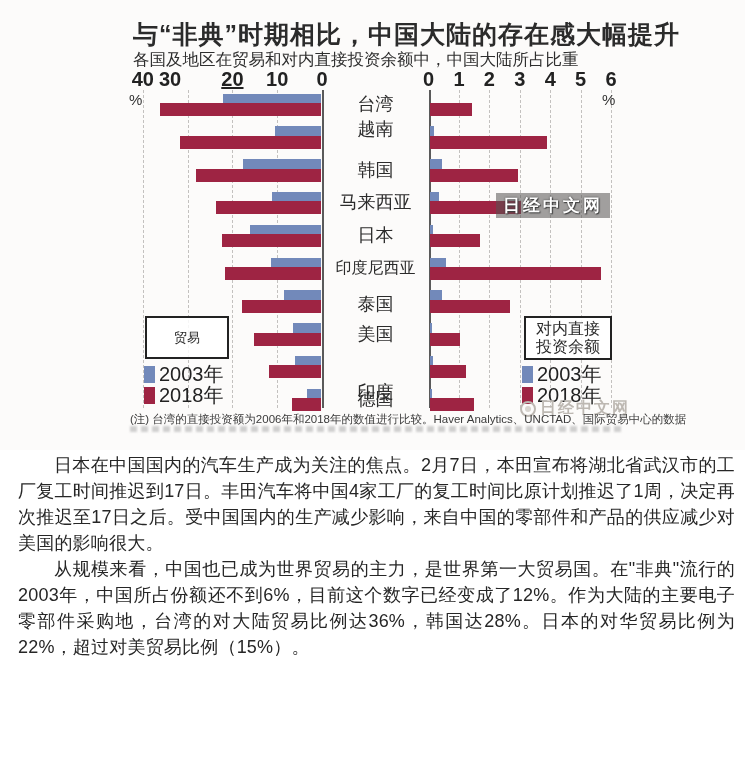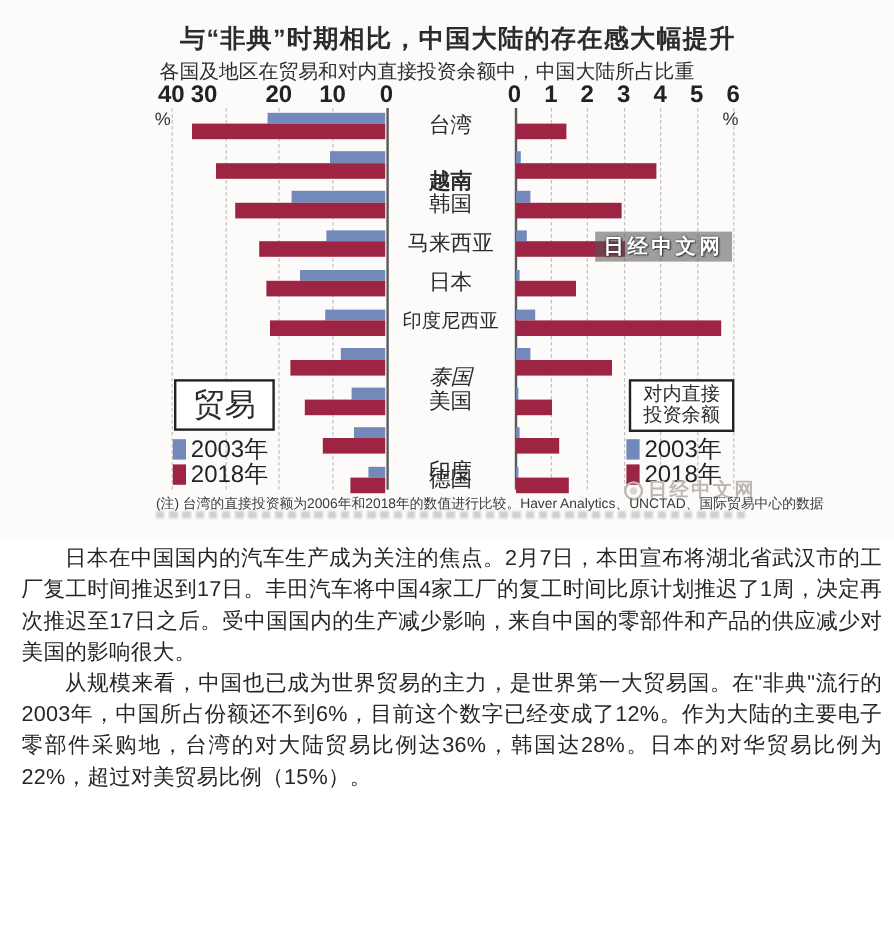--- a/index.html
+++ b/index.html
@@ -5,21 +5,21 @@
   html,body{margin:0;padding:0;}
   body{
     width:745px;height:776px;background:#ffffff;
     font-family:"Liberation Sans","DejaVu Sans",sans-serif;
     color:#262626;position:relative;overflow:hidden;
   }
   
   .chart{position:relative;width:745px;height:450px;background:#fcfbfa;}
   .chart-title{
     position:absolute;left:133px;top:18px;width:480px;
-    font-size:21px;font-weight:bold;color:#2b2b2b;letter-spacing:1px;white-space:nowrap;text-align:right;
+    font-size:25px;font-weight:bold;color:#2b2b2b;letter-spacing:1px;white-space:nowrap;text-align:right;
   }
   .chart-subtitle{
     position:absolute;left:133px;top:49px;width:500px;
     font-size:16.5px;color:#2e2e2e;white-space:nowrap;
   }
   .tick{
     position:absolute;top:68px;transform:translateX(-50%);
     font-size:20px;font-weight:bold;color:#222;
   }
   .pct{position:absolute;top:91px;font-size:15px;color:#333;}
@@ -28,21 +28,21 @@
   .bar{position:absolute;}
   .cat-label{
     position:absolute;transform:translate(-50%,-50%);
     font-size:18px;color:#2b2b2b;font-weight:500;white-space:nowrap;
   }
   .legend-box{
     position:absolute;border:2px solid #222;background:rgba(255,255,255,.85);
     display:flex;flex-direction:column;align-items:center;justify-content:center;
     color:#2b2b2b;
   }
-  .legend-box.left{left:145px;top:316px;width:80px;height:39px;font-size:26px;text-align:right;}
+  .legend-box.left{left:145px;top:316px;width:80px;height:39px;font-size:13px;text-align:right;}
   .legend-box.right{left:524px;top:316px;width:84px;height:40px;font-size:16px;line-height:18px;}
   .legend-entry{position:absolute;display:flex;align-items:center;height:18px;}
   .legend-swatch{width:11px;height:17px;margin-right:4px;flex:0 0 auto;}
   .legend-entry span{font-size:20px;color:#222;white-space:nowrap;}
   
   .wm-mid{
     position:absolute;left:496px;top:193px;padding:1px 7px;
     background:rgba(86,84,82,.55);color:#fff;font-size:17px;font-weight:bold;
     letter-spacing:3px;text-shadow:0 0 2px #333,1px 1px 1px #444;white-space:nowrap;
   }
@@ -95,21 +95,21 @@
       <div class="gridline" style="left: 459px;"></div>
       <div class="gridline" style="left: 489.4px;"></div>
       <div class="gridline" style="left: 519.8px;"></div>
       <div class="gridline" style="left: 550.2px;"></div>
       <div class="gridline" style="left: 580.6px;"></div>
       <div class="gridline" style="left: 611px;"></div>
     </div>
   <div id="ticks-layer">
       <div class="tick" style="left: 142.8px;">40</div>
       <div class="tick" style="left: 170px;">30</div>
-      <div class="tick" style="left: 232.4px;">20</div>
+      <div class="tick" style="left: 232.4px; text-decoration: underline;">20</div>
       <div class="tick" style="left: 277.2px;">10</div>
       <div class="tick" style="left: 322px;">0</div>
       <div class="tick" style="left: 428.6px;">0</div>
       <div class="tick" style="left: 459px;">1</div>
       <div class="tick" style="left: 489.4px;">2</div>
       <div class="tick" style="left: 519.8px;">3</div>
       <div class="tick" style="left: 550.2px;">4</div>
       <div class="tick" style="left: 580.6px;">5</div>
       <div class="tick" style="left: 611px;">6</div>
     </div>
@@ -153,26 +153,26 @@
       <div class="bar" style="left: 269.48px; top: 365.4px; width: 51.52px; height: 13px; background: rgb(158, 36, 67);"></div>
       <div class="bar" style="left: 429.6px; top: 355.9px; width: 3.04px; height: 9.5px; background: rgb(114, 137, 186);"></div>
       <div class="bar" style="left: 429.6px; top: 365.4px; width: 36.48px; height: 13px; background: rgb(158, 36, 67);"></div>
       <div class="bar" style="left: 307.112px; top: 388.7px; width: 13.888px; height: 9.5px; background: rgb(114, 137, 186);"></div>
       <div class="bar" style="left: 291.88px; top: 398.2px; width: 29.12px; height: 13px; background: rgb(158, 36, 67);"></div>
       <div class="bar" style="left: 429.6px; top: 388.7px; width: 2.128px; height: 9.5px; background: rgb(114, 137, 186);"></div>
       <div class="bar" style="left: 429.6px; top: 398.2px; width: 44.08px; height: 13px; background: rgb(158, 36, 67);"></div>
     </div>
   <div id="labels-layer">
       <div class="cat-label" style="left: 375.5px; top: 104px;">台湾</div>
-      <div class="cat-label" style="left: 375.5px; top: 151px; font-weight: bold;">越南</div>
+      <div class="cat-label" style="left: 375.5px; top: 129px;">越南</div>
       <div class="cat-label" style="left: 375.5px; top: 169.6px;">韩国</div>
       <div class="cat-label" style="left: 375.5px; top: 202.4px;">马来西亚</div>
       <div class="cat-label" style="left: 375.5px; top: 235.2px;">日本</div>
       <div class="cat-label" style="left: 375.5px; top: 268px; font-size: 16px;">印度尼西亚</div>
-      <div class="cat-label" style="left: 375.5px; top: 314px; font-style: italic;">泰国</div>
+      <div class="cat-label" style="left: 375.5px; top: 304px;">泰国</div>
       <div class="cat-label" style="left: 375.5px; top: 333.6px;">美国</div>
       <div class="cat-label" style="left: 375.5px; top: 366.4px; margin-top: 26px;">印度</div>
       <div class="cat-label" style="left: 375.5px; top: 399.2px;">德国</div>
     </div>
 
   <div class="legend-box left">
     <span>贸易</span>
   </div>
   <div class="legend-entry" style="left:144px;top:365px;">
     <span class="legend-swatch" style="background:#7289ba;"></span>

